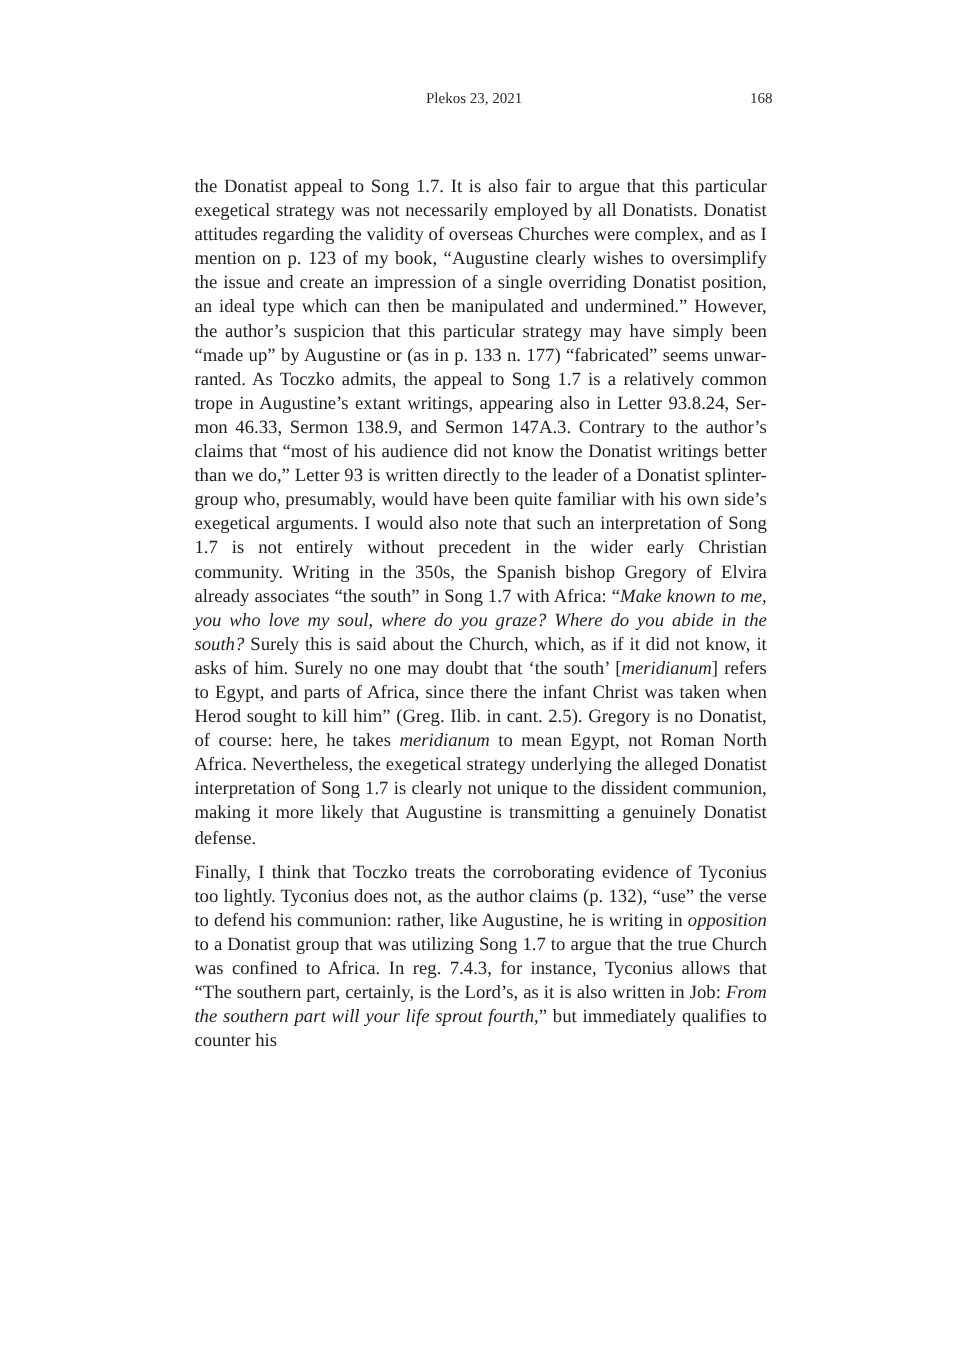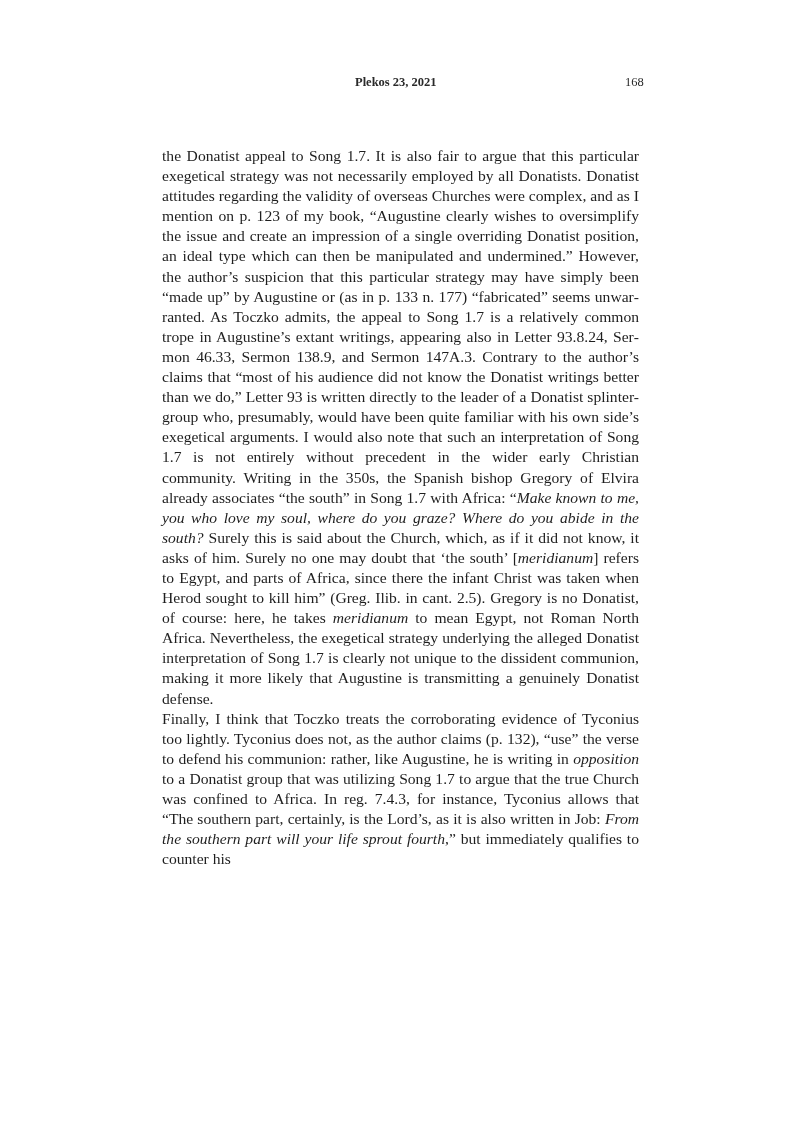--- a/index.html
+++ b/index.html
@@ -1,25 +1,25 @@
 <!DOCTYPE html>
 <html><head>
 <meta charset="utf-8">
 <style>
   html, body { margin:0; padding:0; background:#ffffff; }
   body { width:799px; height:1131px; position:relative; overflow:hidden; }
   .header { position:absolute; top:75px; left:0; width:799px; height:20px;
     font-family:"Liberation Serif", serif; font-size:12.5px; color:#2a2a2a; }
-  .journal { position:absolute; left:355px; top:0;font-weight:bold; }
+  .journal { position:absolute; left:355px; top:0; }
   .pagenum { position:absolute; left:625px; top:0; }
   .body { position:absolute; left:162px; top:146px; width:477px;
     font-family:"Liberation Serif", serif; font-size:15.6px; line-height:20.1px;
     color:#1e1e1e; text-align:justify; hyphens:manual; }
   .body p { margin:0; text-indent:0; }
-  .body p + p { }
+  .body p + p { margin-top:9px; }
   .it { font-style:italic; }
 </style>
 </head>
 <body>
 
 <div class="header">
   <span class="journal">Plekos 23, 2021</span>
   <span class="pagenum">168</span>
 </div>
 

